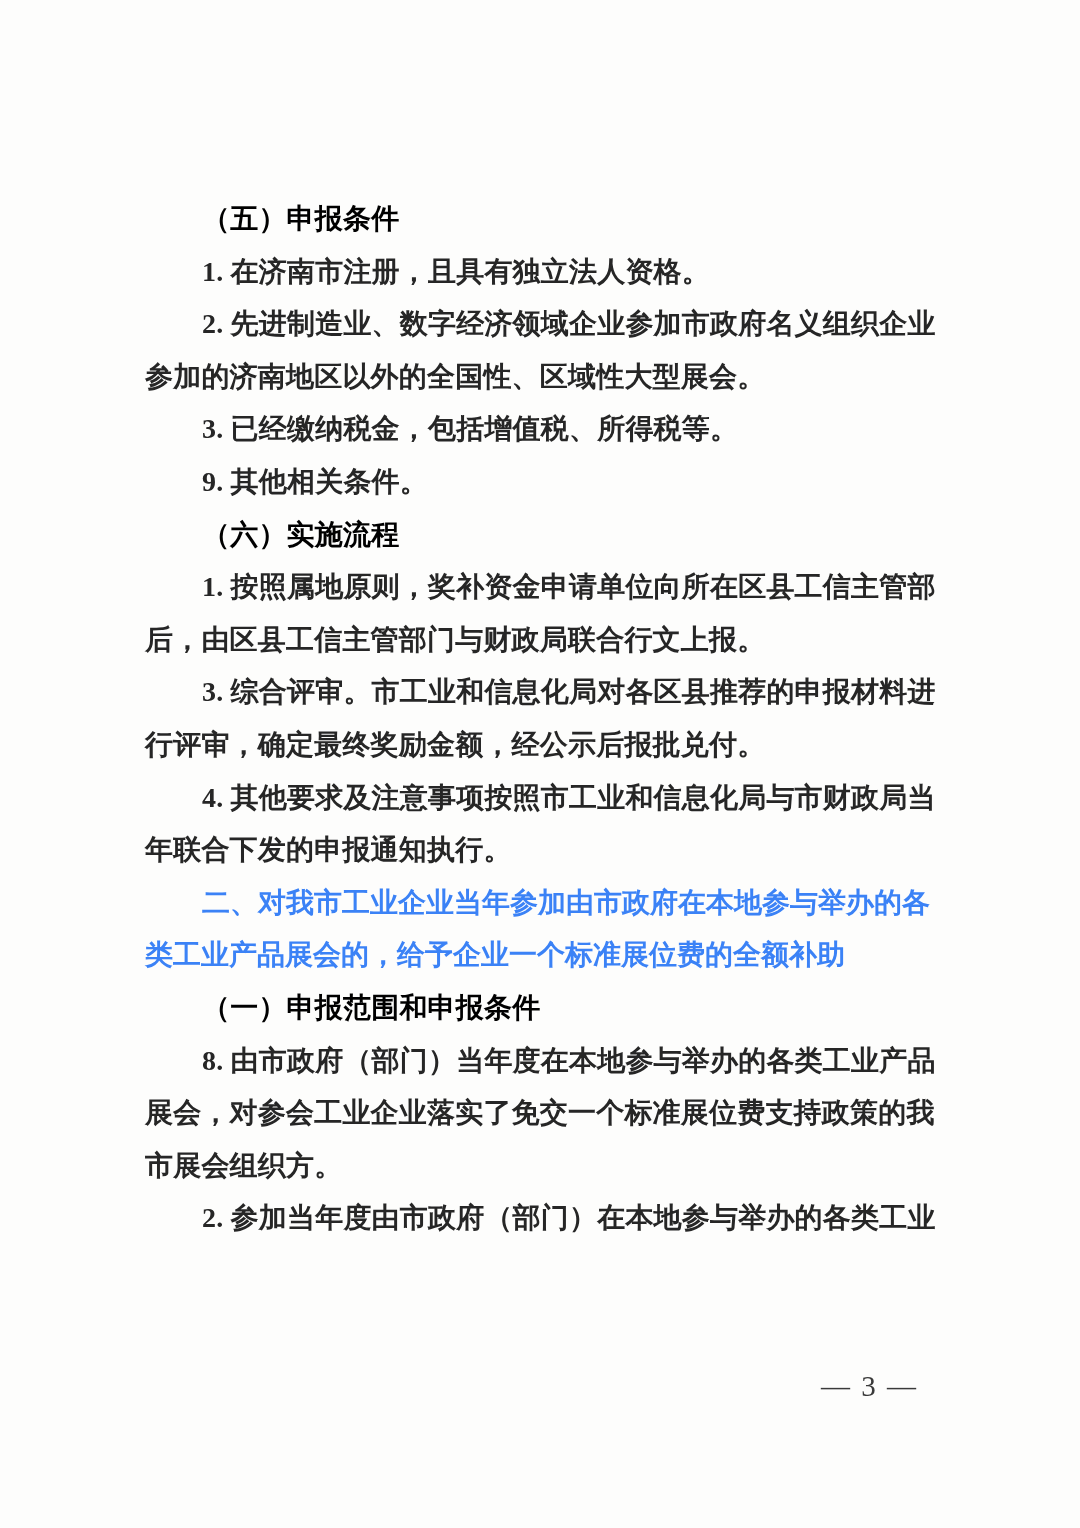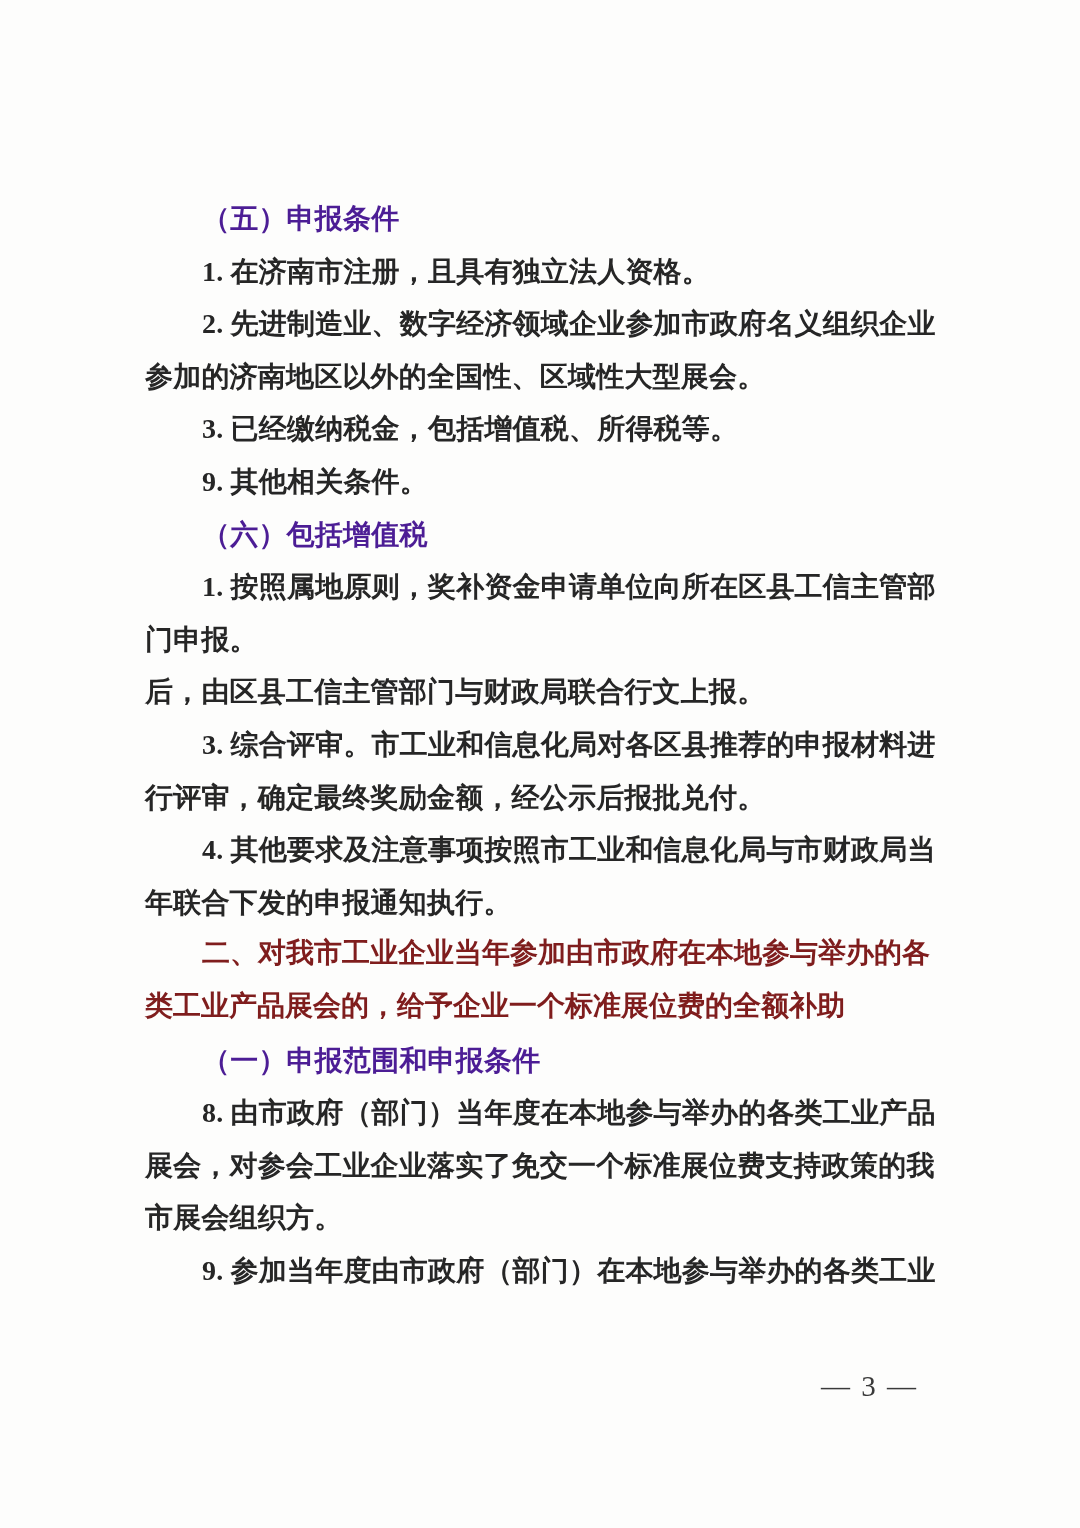--- a/index.html
+++ b/index.html
@@ -23,26 +23,26 @@
     line-height: 52.6px;
     height: 52.6px;
     white-space: nowrap;
     letter-spacing: 0.2px;
     text-align: left;
     font-weight: bold;
   }
   .line.indent { text-indent: 57px; }
   .line.kai {
     font-weight: bold;
-    color: #4c1d95;
+    color: #000000;
   }
   .line.hei {
-    font-family: Liberation Mono, monospace;
+    font-family: Liberation Serif, serif;
     font-weight: bold;
-    color: #7f1d1d;
+    color: #3b82f6;
     letter-spacing: 0px;
   }
   .footer {
     position: absolute;
     top: 1366px;
     right: 162px;
     font-size: 29px;
     line-height: 40px;
     color: #3a3a3a;
     letter-spacing: 2px;
@@ -52,31 +52,30 @@
 <body>
 
 <div class="page">
   <div class="content">
     <div class="line kai indent">（五）申报条件</div>
     <div class="line indent">1.  在济南市注册，且具有独立法人资格。</div>
     <div class="line indent">2.  先进制造业、数字经济领域企业参加市政府名义组织企业</div>
     <div class="line">参加的济南地区以外的全国性、区域性大型展会。</div>
     <div class="line indent">3.  已经缴纳税金，包括增值税、所得税等。</div>
     <div class="line indent">9.  其他相关条件。</div>
-    <div class="line kai indent">（六）包括增值税</div>
+    <div class="line kai indent">（六）实施流程</div>
     <div class="line indent">1.  按照属地原则，奖补资金申请单位向所在区县工信主管部</div>
-    <div class="line">门申报。</div>
     <div class="line">后，由区县工信主管部门与财政局联合行文上报。</div>
     <div class="line indent">3.  综合评审。市工业和信息化局对各区县推荐的申报材料进</div>
     <div class="line">行评审，确定最终奖励金额，经公示后报批兑付。</div>
     <div class="line indent">4. 其他要求及注意事项按照市工业和信息化局与市财政局当</div>
     <div class="line">年联合下发的申报通知执行。</div>
     <div class="line hei indent">二、对我市工业企业当年参加由市政府在本地参与举办的各</div>
     <div class="line hei">类工业产品展会的，给予企业一个标准展位费的全额补助</div>
     <div class="line kai indent">（一）申报范围和申报条件</div>
     <div class="line indent">8.  由市政府（部门）当年度在本地参与举办的各类工业产品</div>
     <div class="line">展会，对参会工业企业落实了免交一个标准展位费支持政策的我</div>
     <div class="line">市展会组织方。</div>
-    <div class="line indent">9.  参加当年度由市政府（部门）在本地参与举办的各类工业</div>
+    <div class="line indent">2.  参加当年度由市政府（部门）在本地参与举办的各类工业</div>
   </div>
 
   <div class="footer">—  3  —</div>
 </div>
 
 </body></html>

